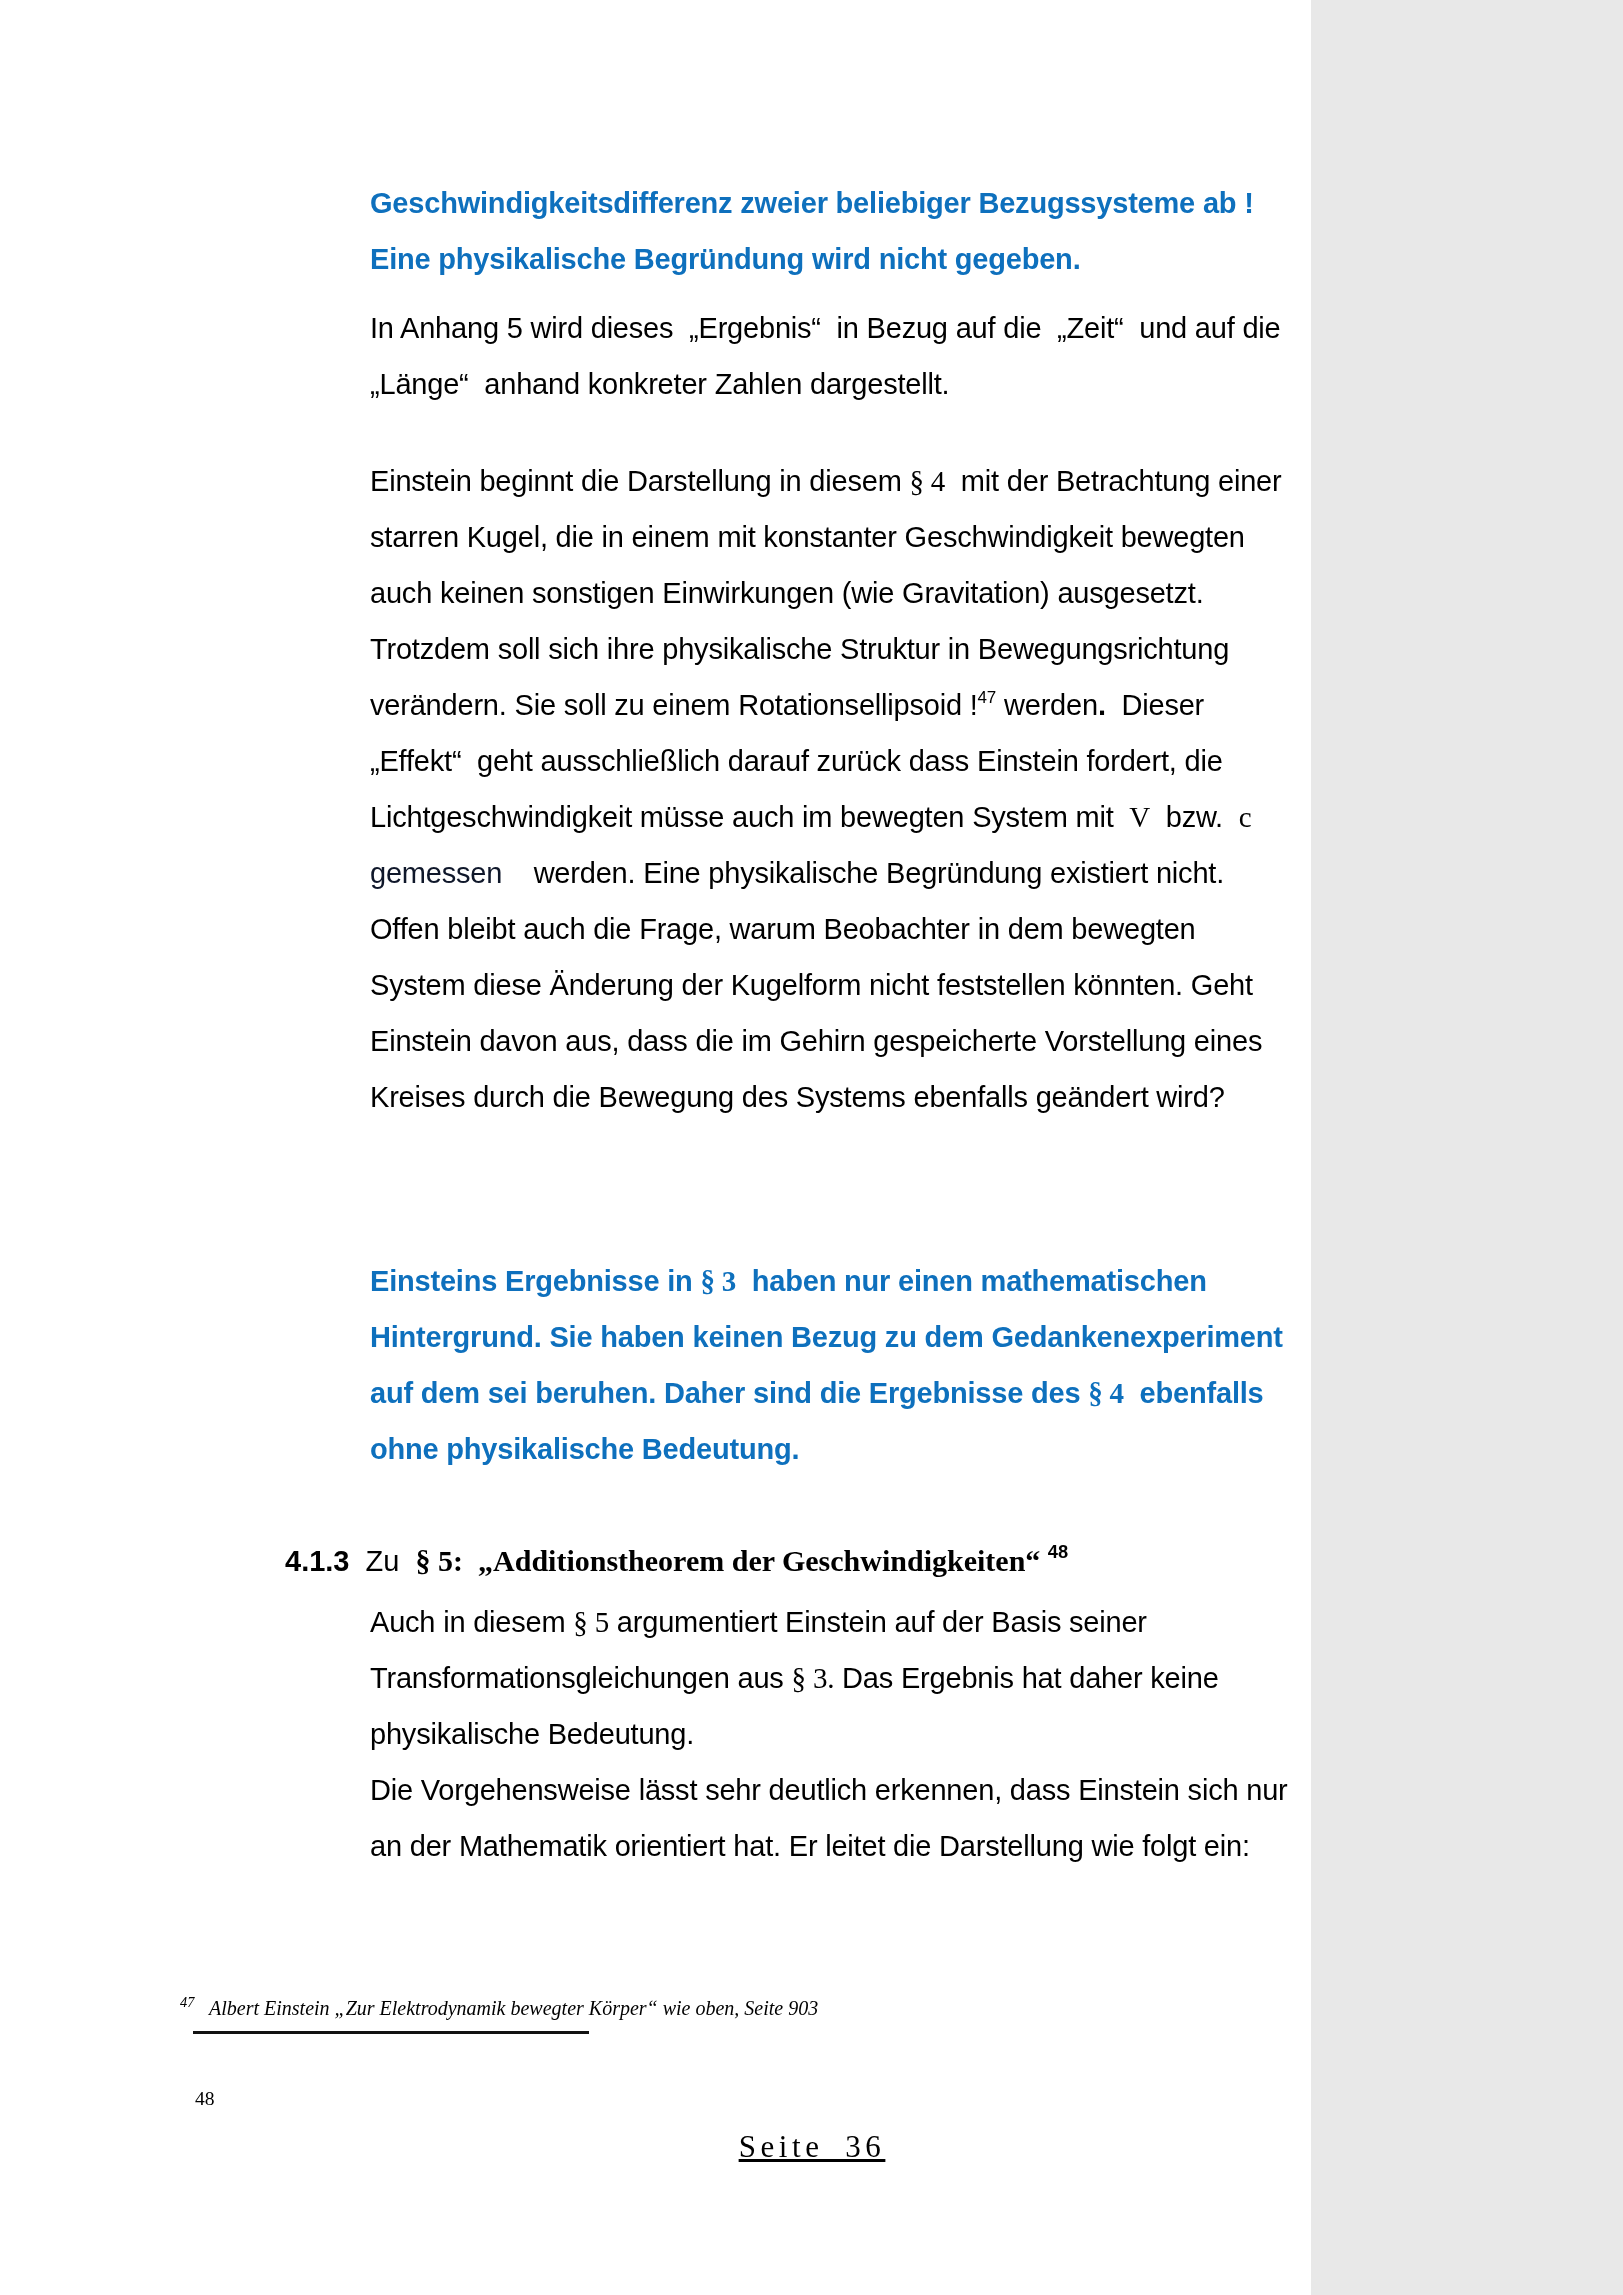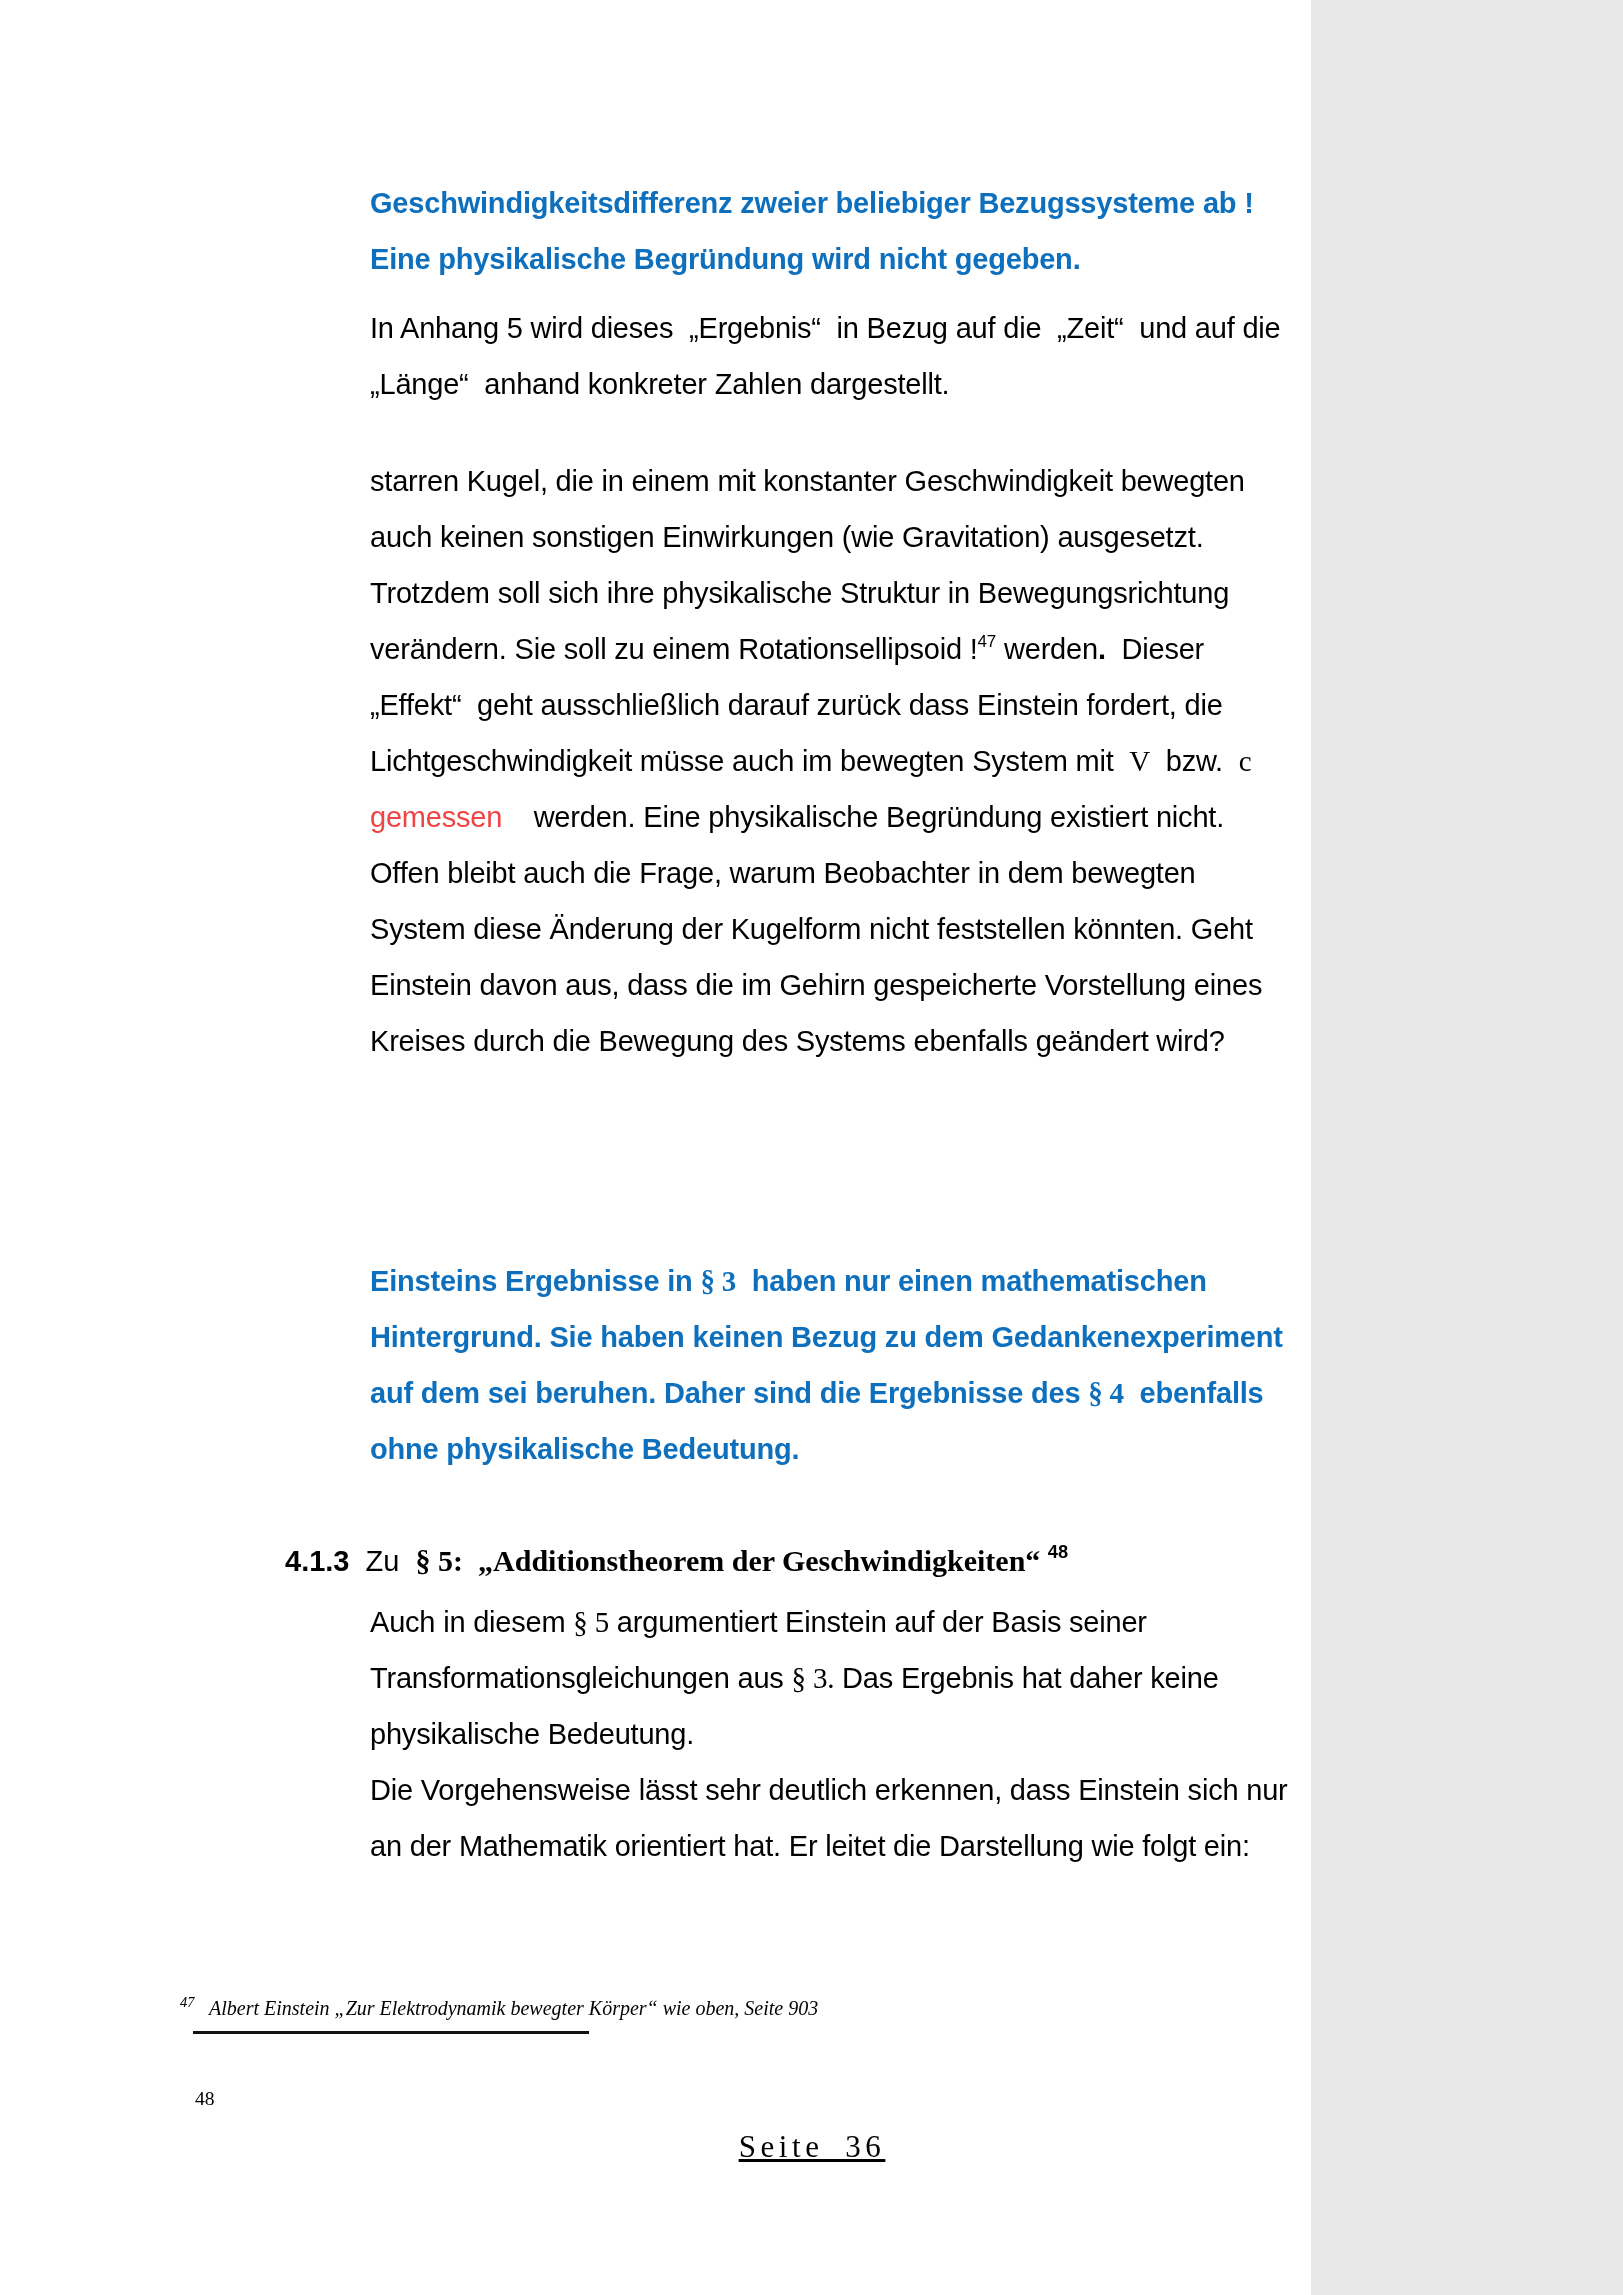--- a/index.html
+++ b/index.html
@@ -12,21 +12,21 @@
     overflow:hidden;
   }
   .block { position:absolute; left:370px; }
   .line {
     height:56px; line-height:56px;
     font-size:29px;
     white-space:pre;
     letter-spacing:-0.2px;
   }
   .heading-blue .line { font-weight:bold; color:#0e70bd; }
-  .blue { color:#ef4444; }
+  .blue { color:#0f172a; }
   .b { font-weight:bold; }
   .serif { font-family:"Liberation Serif", serif; }
   .sup {
     display:inline-block;
     font-size:17px; line-height:17px;
     position:relative; top:-11.8px;
   }
   .section-line {
     height:56px; line-height:56px;
     font-size:29px; white-space:pre;
@@ -77,20 +77,21 @@
     <div class="line"><span>Geschwindigkeitsdifferenz zweier beliebiger Bezugssysteme ab !</span></div>
     <div class="line"><span>Eine physikalische Begründung wird nicht gegeben.</span></div>
   </div>
 
   <div class="block" style="top:300px">
     <div class="line"><span>In Anhang 5 wird dieses  „Ergebnis“  in Bezug auf die  „Zeit“  und auf die</span></div>
     <div class="line"><span>„Länge“  anhand konkreter Zahlen dargestellt.</span></div>
   </div>
 
   <div class="block" style="top:453px">
+    <div class="line"><span>Einstein beginnt die Darstellung in diesem </span><span class="serif">§ 4</span><span>  mit der Betrachtung einer</span></div>
     <div class="line"><span>starren Kugel, die in einem mit konstanter Geschwindigkeit bewegten</span></div>
     <div class="line"><span>auch keinen sonstigen Einwirkungen (wie Gravitation) ausgesetzt.</span></div>
     <div class="line"><span>Trotzdem soll sich ihre physikalische Struktur in Bewegungsrichtung</span></div>
     <div class="line"><span>verändern. Sie soll zu einem Rotationsellipsoid !</span><span class="sup">47</span><span> werden</span><span class="b">.</span><span>  Dieser</span></div>
     <div class="line"><span>„Effekt“  geht ausschließlich darauf zurück dass Einstein fordert, die</span></div>
     <div class="line"><span>Lichtgeschwindigkeit müsse auch im bewegten System mit  </span><span class="serif">V</span><span>  bzw.  </span><span class="serif">c</span></div>
     <div class="line"><span class="blue">gemessen</span><span>    werden. Eine physikalische Begründung existiert nicht.</span></div>
     <div class="line"><span>Offen bleibt auch die Frage, warum Beobachter in dem bewegten</span></div>
     <div class="line"><span>System diese Änderung der Kugelform nicht feststellen könnten. Geht</span></div>
     <div class="line"><span>Einstein davon aus, dass die im Gehirn gespeicherte Vorstellung eines</span></div>

